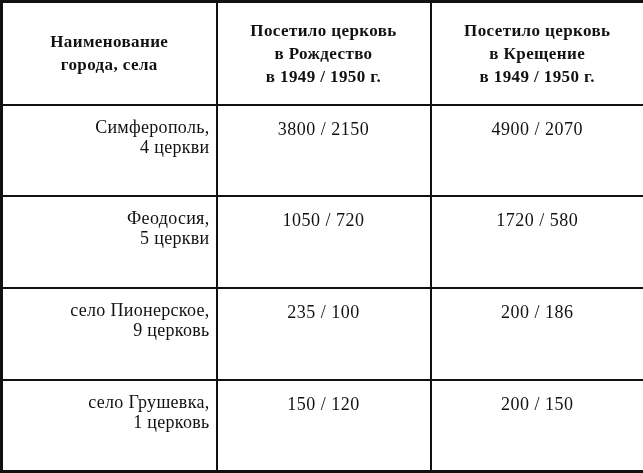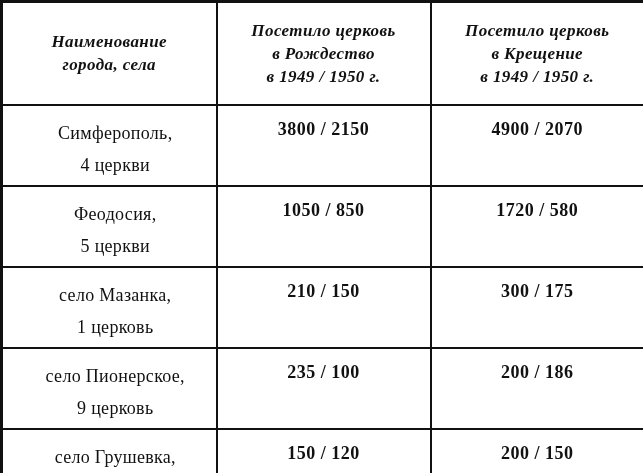--- a/index.html
+++ b/index.html
@@ -29,49 +29,48 @@
   table.data-table th,
   table.data-table td {
     border: 2px solid #111111;
     background: #ffffff;
     box-sizing: border-box;
   }
   
   table.data-table { border: 3px solid #111111; }
   table.data-table thead th { border-bottom: 2px solid #111111; }
 
-  thead tr { height: 103px; font-style: italic; }
+  thead tr { height: 103px; }
   tbody tr { height: 61px; }
 
   th.header-cell {
     font-weight: bold;
     font-size: 17px;
     line-height: 23px;
     text-align: center;
     vertical-align: middle;
     white-space: pre-line;
     letter-spacing: 0.4px;
     padding: 2px 4px;
   }
   td.place-cell {
     font-size: 18px;
-    line-height: 32px;
-    text-align: center;
+    line-height: 20px;
+    text-align: right;
     vertical-align: top;
-    padding: 11px 0 4px 12px;
+    padding: 11px 6px 4px 12px;
     white-space: pre-line;
     letter-spacing: 0.3px;
   }
   td.num-cell {
     font-size: 18px;
     text-align: center;
     vertical-align: top;
     padding-top: 13px;
     letter-spacing: 0.5px;
-    font-weight: bold;
   }
 </style>
 </head>
 <body>
 
 <div class="page">
   <table class="data-table">
     <colgroup>
       <col class="c1">
         <col class="c2">
@@ -92,28 +91,22 @@
     <tbody>
       <tr>
         <td class="place-cell">Симферополь,
 4 церкви</td>
         <td class="num-cell">3800 / 2150</td>
         <td class="num-cell">4900 / 2070</td>
       </tr>
       <tr>
         <td class="place-cell">Феодосия,
 5 церкви</td>
-        <td class="num-cell">1050 / 850</td>
+        <td class="num-cell">1050 / 720</td>
         <td class="num-cell">1720 / 580</td>
-      </tr>
-      <tr>
-        <td class="place-cell">село Мазанка,
-1 церковь</td>
-        <td class="num-cell">210 / 150</td>
-        <td class="num-cell">300 / 175</td>
       </tr>
       <tr>
         <td class="place-cell">село Пионерское,
 9 церковь</td>
         <td class="num-cell">235 / 100</td>
         <td class="num-cell">200 / 186</td>
       </tr>
       <tr>
         <td class="place-cell">село Грушевка,
 1 церковь</td>

